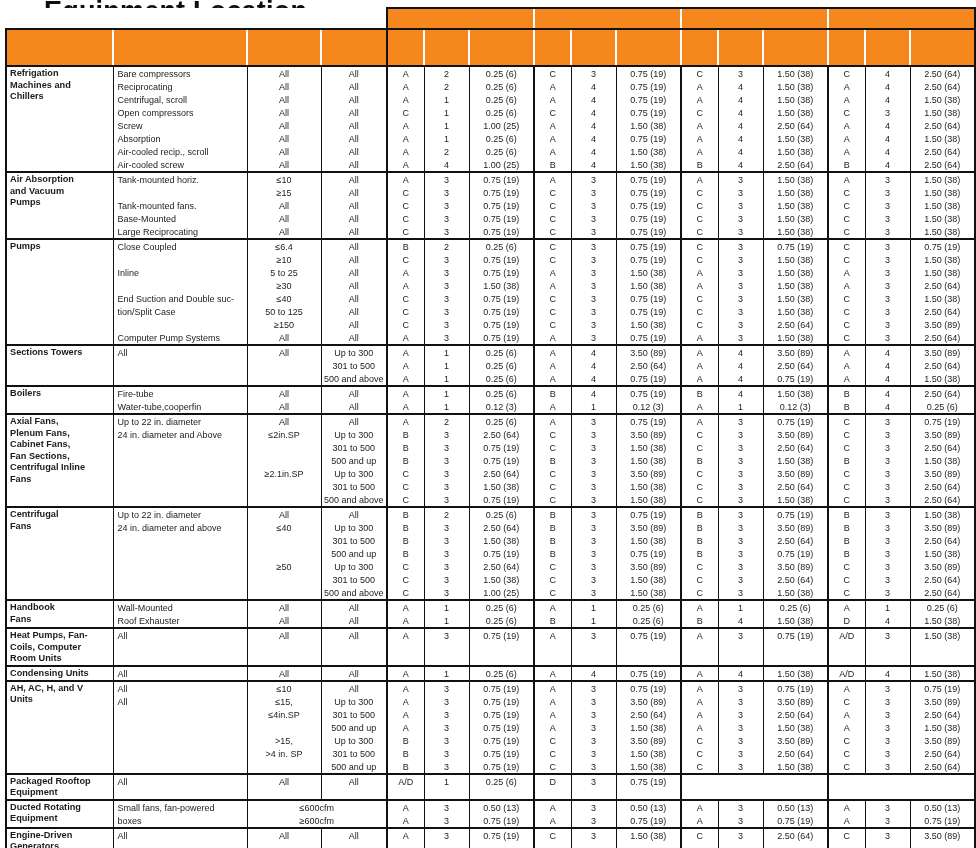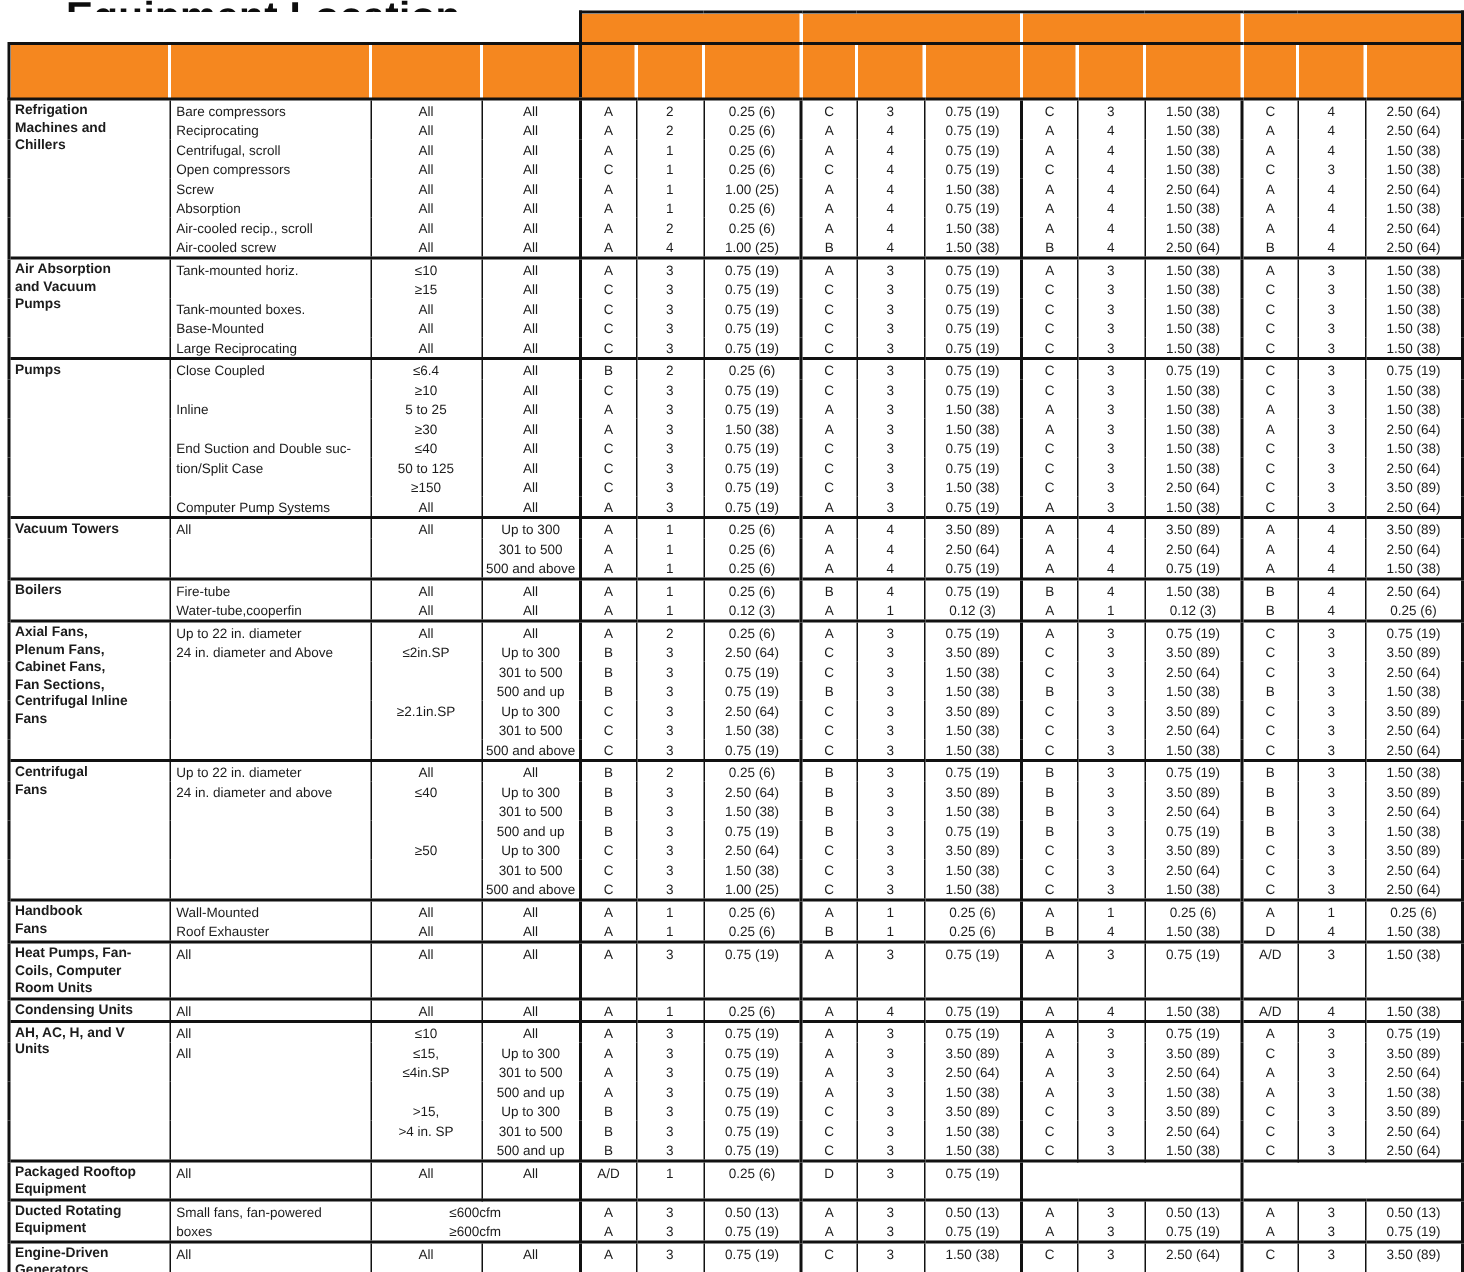--- a/index.html
+++ b/index.html
@@ -261,21 +261,21 @@
           <td class="c-n">3</td>
           <td class="c-v">0.75 (19)</td>
           <td class="c-l g-start">C</td>
           <td class="c-n">3</td>
           <td class="c-v">1.50 (38)</td>
           <td class="c-l g-start">C</td>
           <td class="c-n">3</td>
           <td class="c-v">1.50 (38)</td>
         </tr>
         <tr>
-          <td class="c-type">Tank-mounted boxes.</td>
+          <td class="c-type">Tank-mounted fans.</td>
           <td class="c-q">All</td>
           <td class="c-q">All</td>
           <td class="c-l g-start">C</td>
           <td class="c-n">3</td>
           <td class="c-v">0.75 (19)</td>
           <td class="c-l g-start">C</td>
           <td class="c-n">3</td>
           <td class="c-v">0.75 (19)</td>
           <td class="c-l g-start">C</td>
           <td class="c-n">3</td>
@@ -453,21 +453,21 @@
           <td class="c-l g-start">A</td>
           <td class="c-n">3</td>
           <td class="c-v">1.50 (38)</td>
           <td class="c-l g-start">C</td>
           <td class="c-n">3</td>
           <td class="c-v">2.50 (64)</td>
         </tr>
       </tbody>
       <tbody class="section">
         <tr>
-          <td class="c-cat" rowspan="3">Vacuum Towers</td>
+          <td class="c-cat" rowspan="3">Sections Towers</td>
           <td class="c-type">All</td>
           <td class="c-q">All</td>
           <td class="c-q">Up to 300</td>
           <td class="c-l g-start">A</td>
           <td class="c-n">1</td>
           <td class="c-v">0.25 (6)</td>
           <td class="c-l g-start">A</td>
           <td class="c-n">4</td>
           <td class="c-v">3.50 (89)</td>
           <td class="c-l g-start">A</td>

